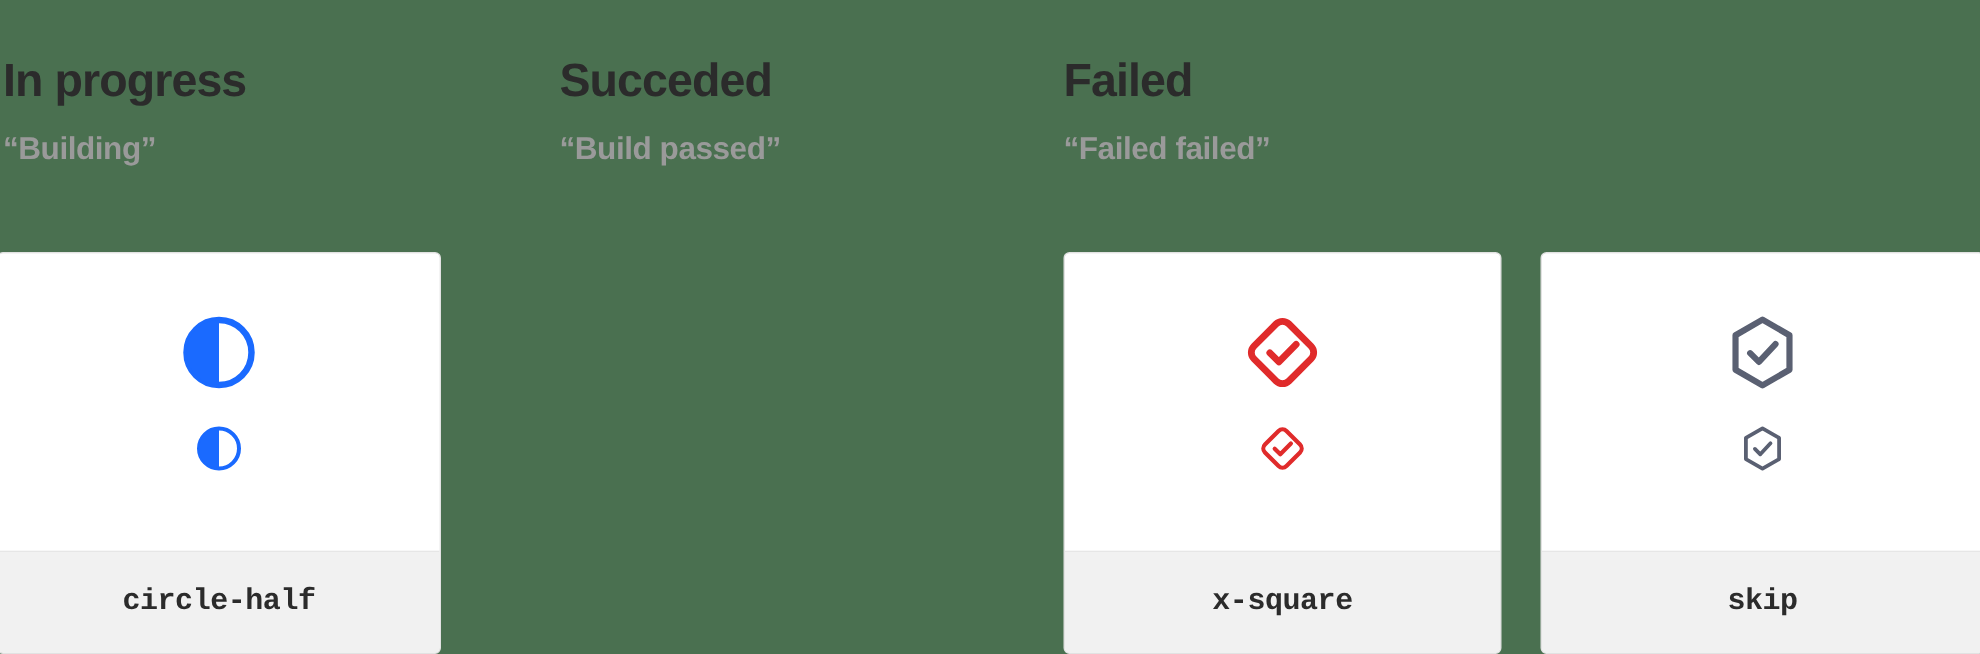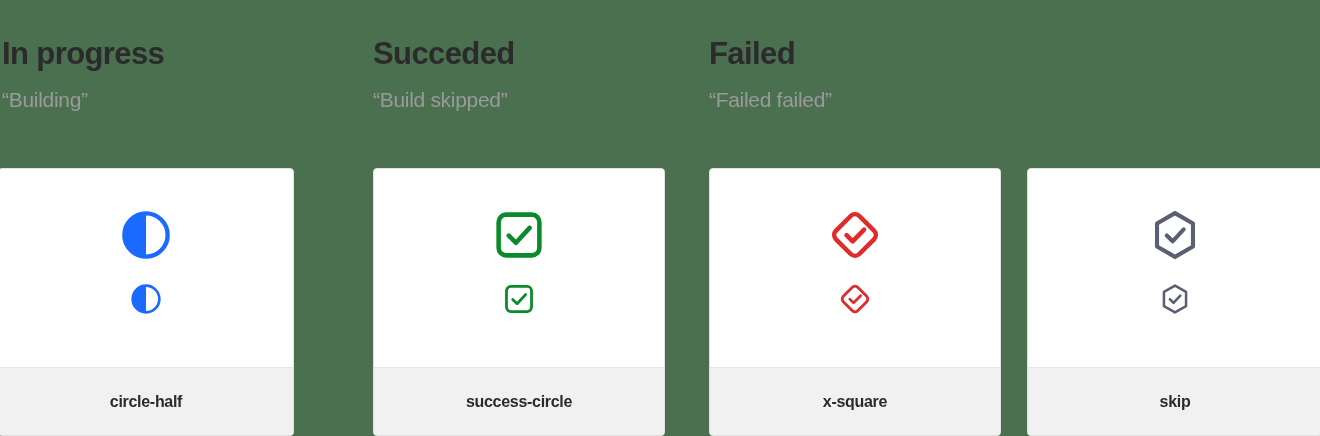--- a/index.html
+++ b/index.html
@@ -44,21 +44,21 @@
     font-weight: 700;
     letter-spacing: -0.6px;
     color: #2b2b2b;
     white-space: nowrap;
   }
   .subheading {
     position: absolute;
     top: 88px;
     left: 2px;
     font-size: 21px;
-    font-weight: 400;
+    font-weight: 700;
     letter-spacing: -0.3px;
     color: #9a9a9a;
     white-space: nowrap;
   }
 
   
   .card {
     position: absolute;
     top: 168px;
     left: 2px;
@@ -100,24 +100,25 @@
 
   .card-footer {
     flex: 0 0 68px;
     background: #f1f1f1;
     border-top: 1px solid #e6e6e6;
     display: flex;
     align-items: center;
     justify-content: center;
   }
   .card-footer-label {
-    font-size: 16px;
+    font-size: 20px;
     font-weight: 700;
     letter-spacing: -0.3px;
     color: #2b2b2b;
+    font-family: Liberation Mono, monospace;
   }
 </style>
 </head>
 <body>
 
 <div class="board">
 
   <div class="col col-0">
     <div class="heading">In progress</div>
     <div class="subheading">“Building”</div>
@@ -141,44 +142,22 @@
 
       </div>
       <div class="card-footer">
         <span class="card-footer-label">circle-half</span>
       </div>
     </div>
   </div>
 
   <div class="col col-1">
     <div class="heading">Succeded</div>
-    <div class="subheading">“Build skipped”</div>
-
-    <div class="card">
-      <div class="card-preview">
-
-        <span class="icon-big">
-          <svg viewBox="0 0 24 24" xmlns="http://www.w3.org/2000/svg">
-            <rect x="2.6" y="2.6" width="18.8" height="18.8" rx="3.4" ry="3.4" fill="none" stroke="#0b8a2b" stroke-width="2.1"></rect>
-            <path d="M7.3 12.3 L10.6 15.6 L16.9 8.7" fill="none" stroke="#0b8a2b" stroke-width="2.1" stroke-linecap="round" stroke-linejoin="round"></path>
-          </svg>
-        </span>
-
-        <span class="icon-small">
-          <svg viewBox="0 0 24 24" xmlns="http://www.w3.org/2000/svg">
-            <rect x="2.6" y="2.6" width="18.8" height="18.8" rx="3.4" ry="3.4" fill="none" stroke="#0b8a2b" stroke-width="2.1"></rect>
-            <path d="M7.3 12.3 L10.6 15.6 L16.9 8.7" fill="none" stroke="#0b8a2b" stroke-width="2.1" stroke-linecap="round" stroke-linejoin="round"></path>
-          </svg>
-        </span>
-
-      </div>
-      <div class="card-footer">
-        <span class="card-footer-label">success-circle</span>
-      </div>
-    </div>
+    <div class="subheading">“Build passed”</div>
+
   </div>
 
   <div class="col col-2">
     <div class="heading">Failed</div>
     <div class="subheading">“Failed failed”</div>
 
     <div class="card">
       <div class="card-preview">
 
         <span class="icon-big">

